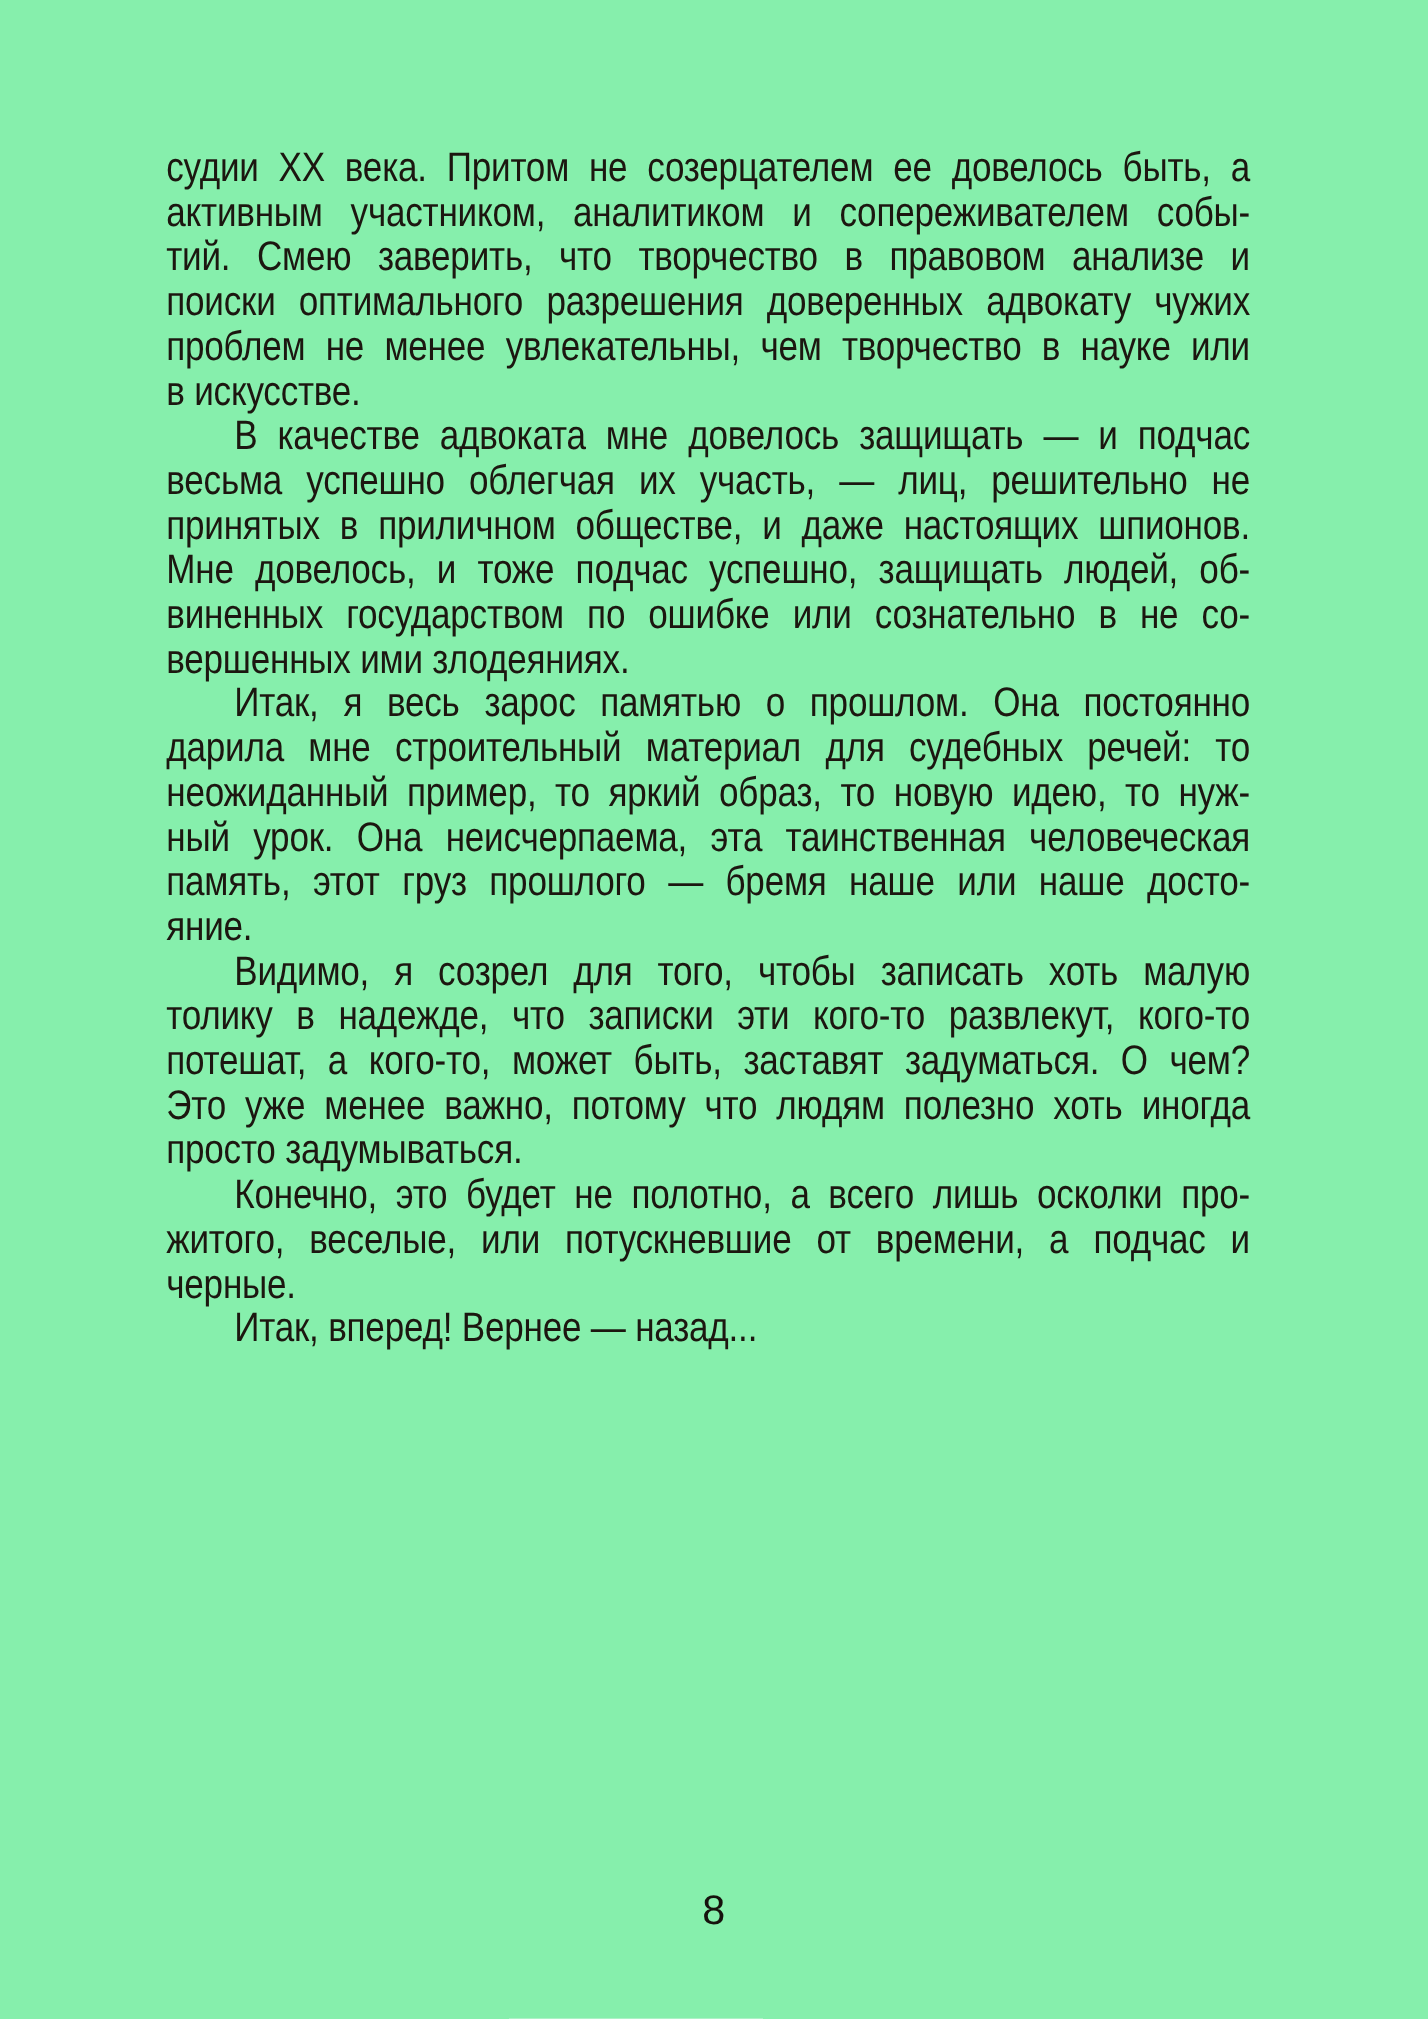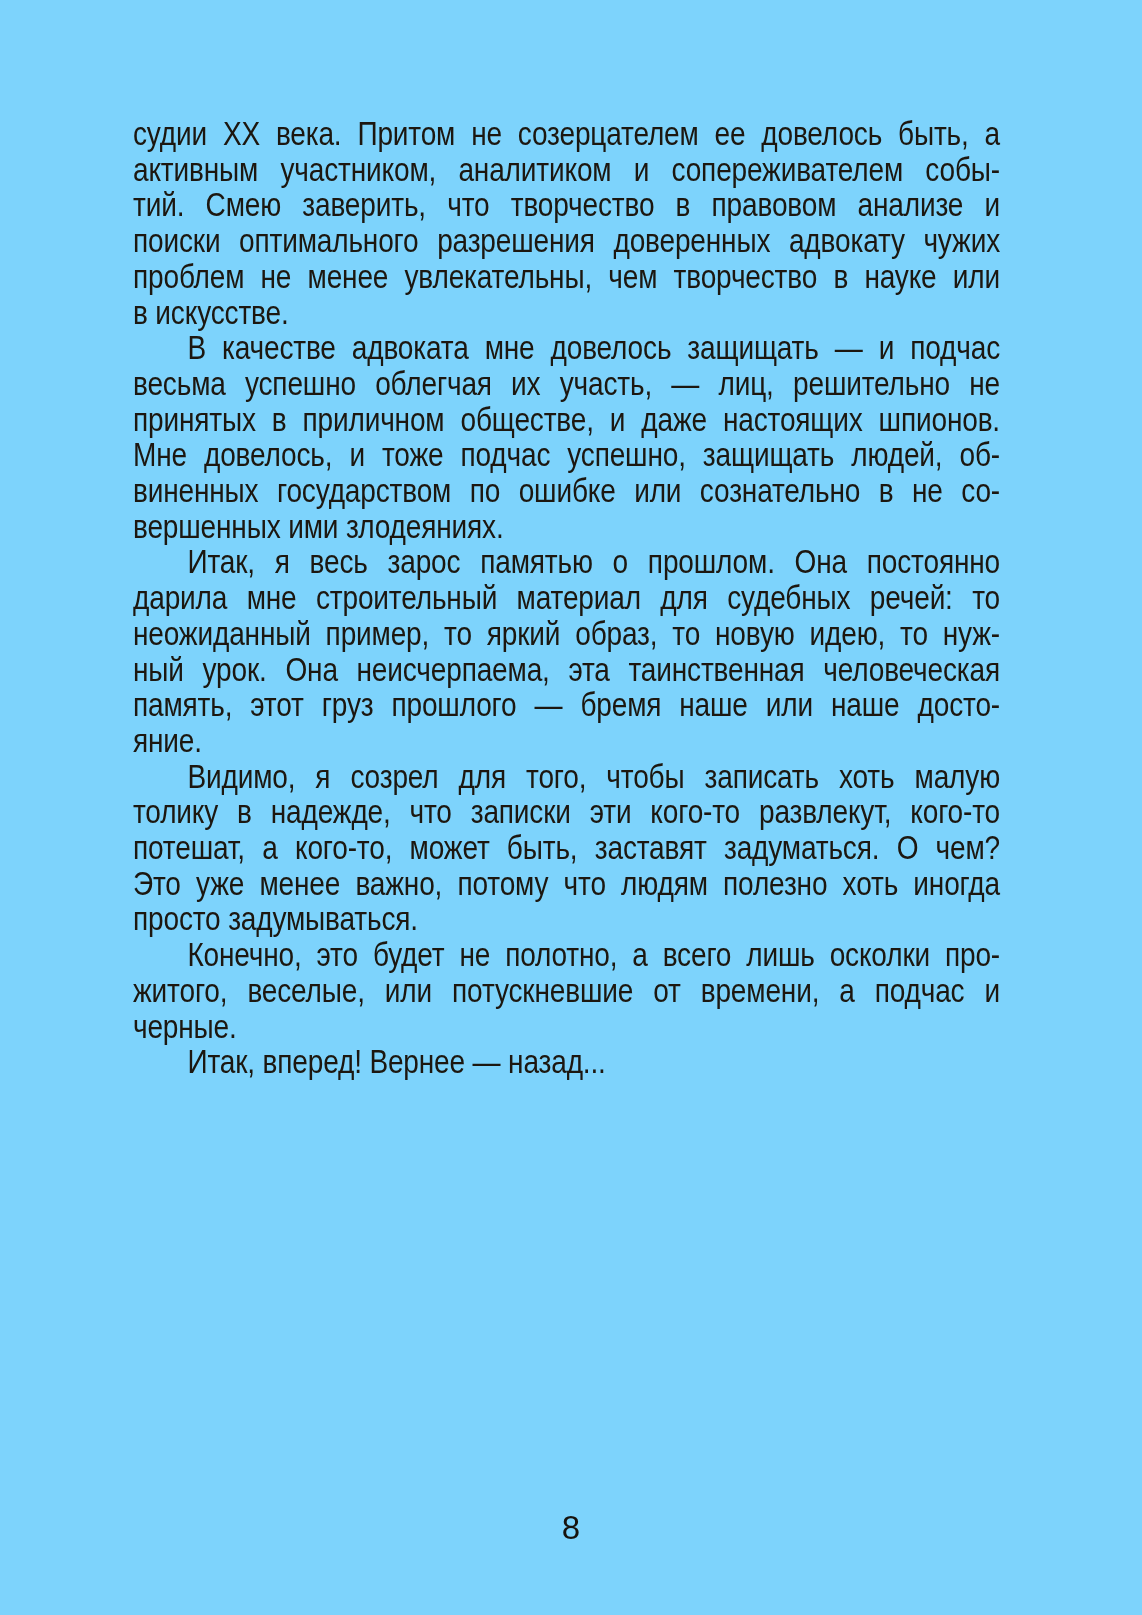--- a/index.html
+++ b/index.html
@@ -10,21 +10,21 @@
     width: 1142px;
     height: 1615px;
     background: #fcfcfa;
     font-family: "Liberation Sans", "DejaVu Sans", sans-serif;
     overflow: hidden;
   }
   .page {
     position: relative;
     width: 1142px;
     height: 1615px;
-    background: #7dd3fc;
+    background: #86efac;
     color: #1c1710;
   }
   
   .text-block {
     position: absolute;
     left: 133px;
     top: 116px;
     width: 1020px;
     transform: scaleX(0.85);
     transform-origin: 0 0;

